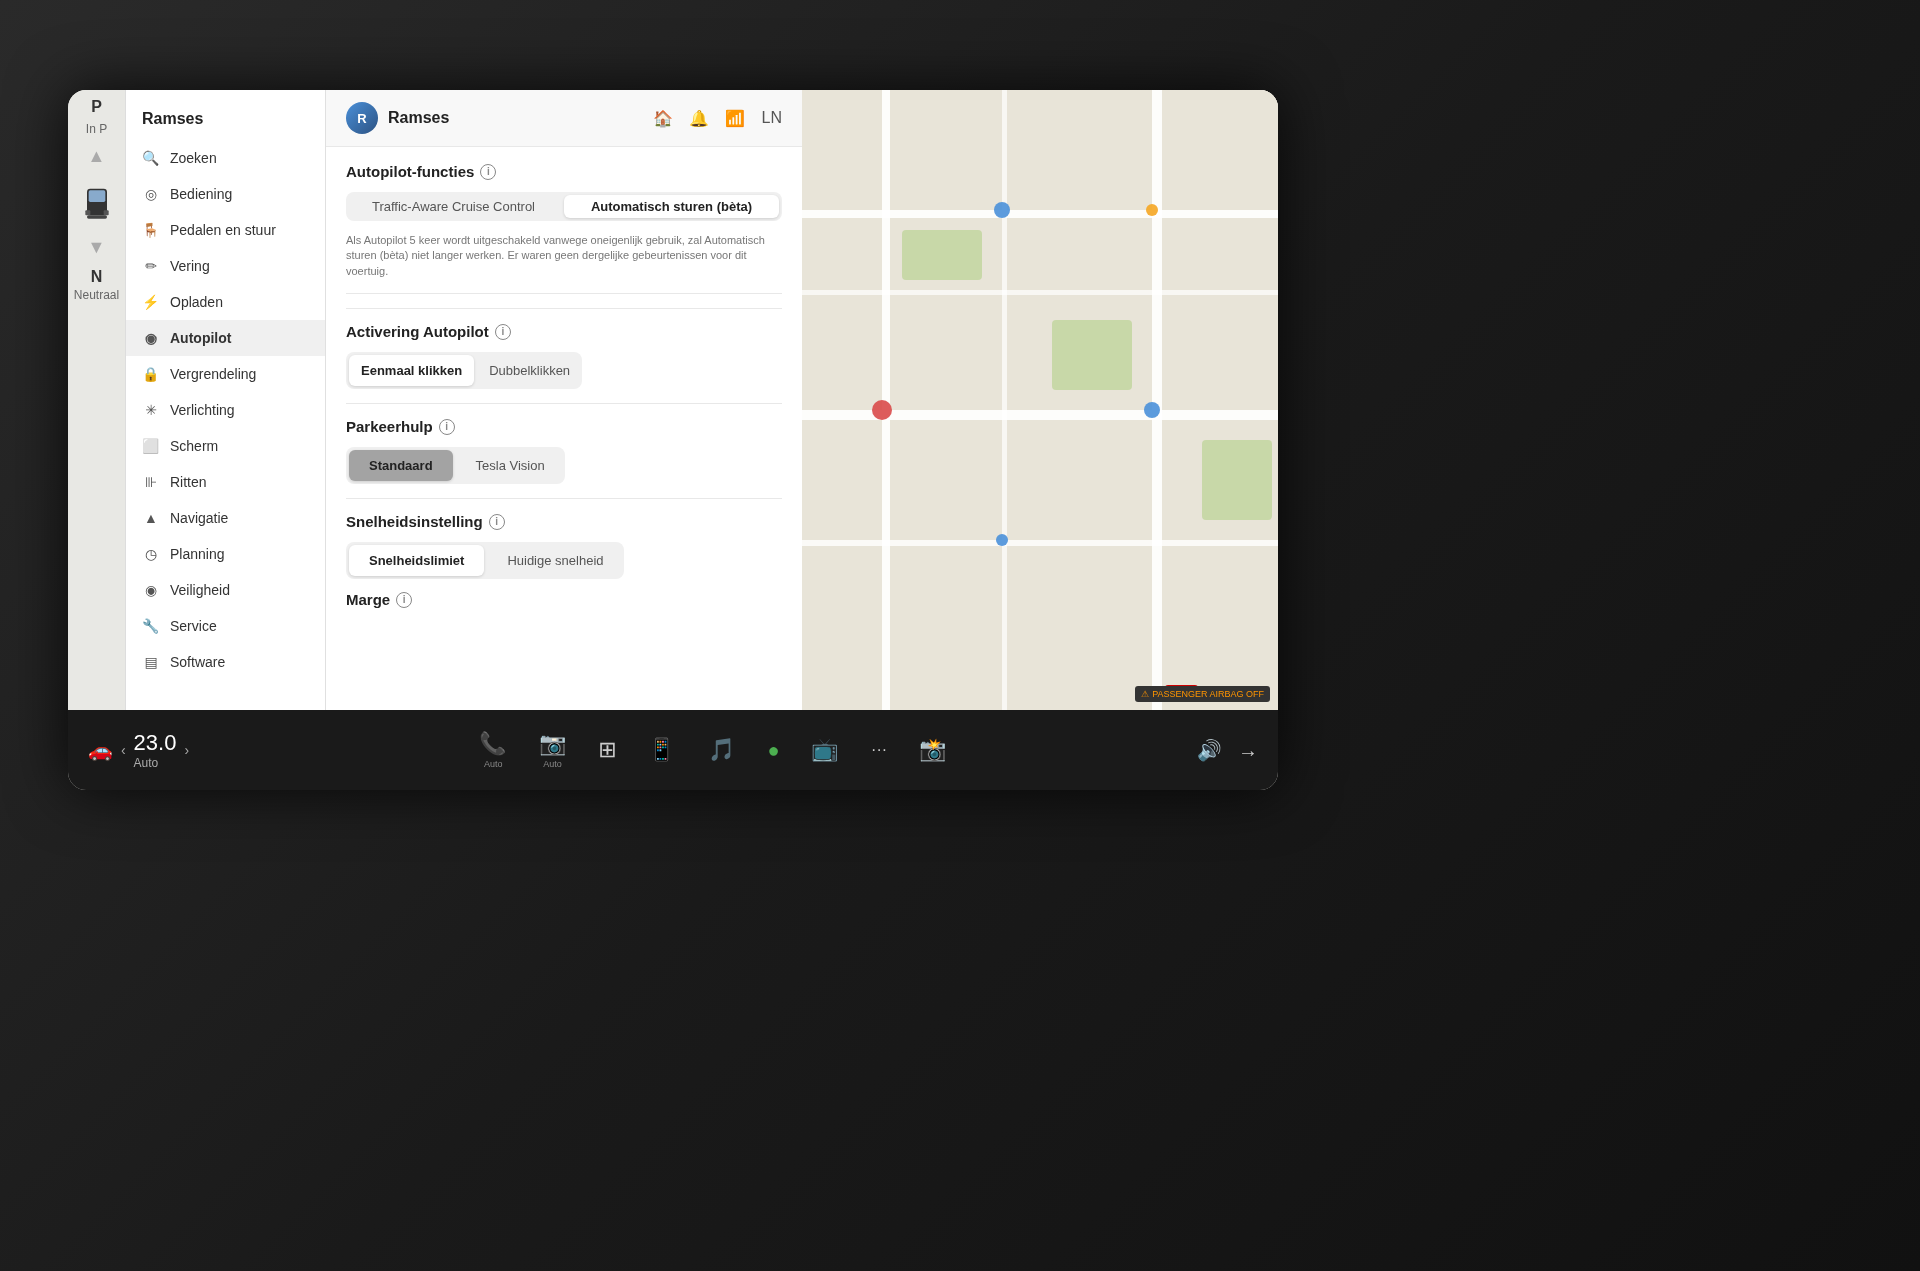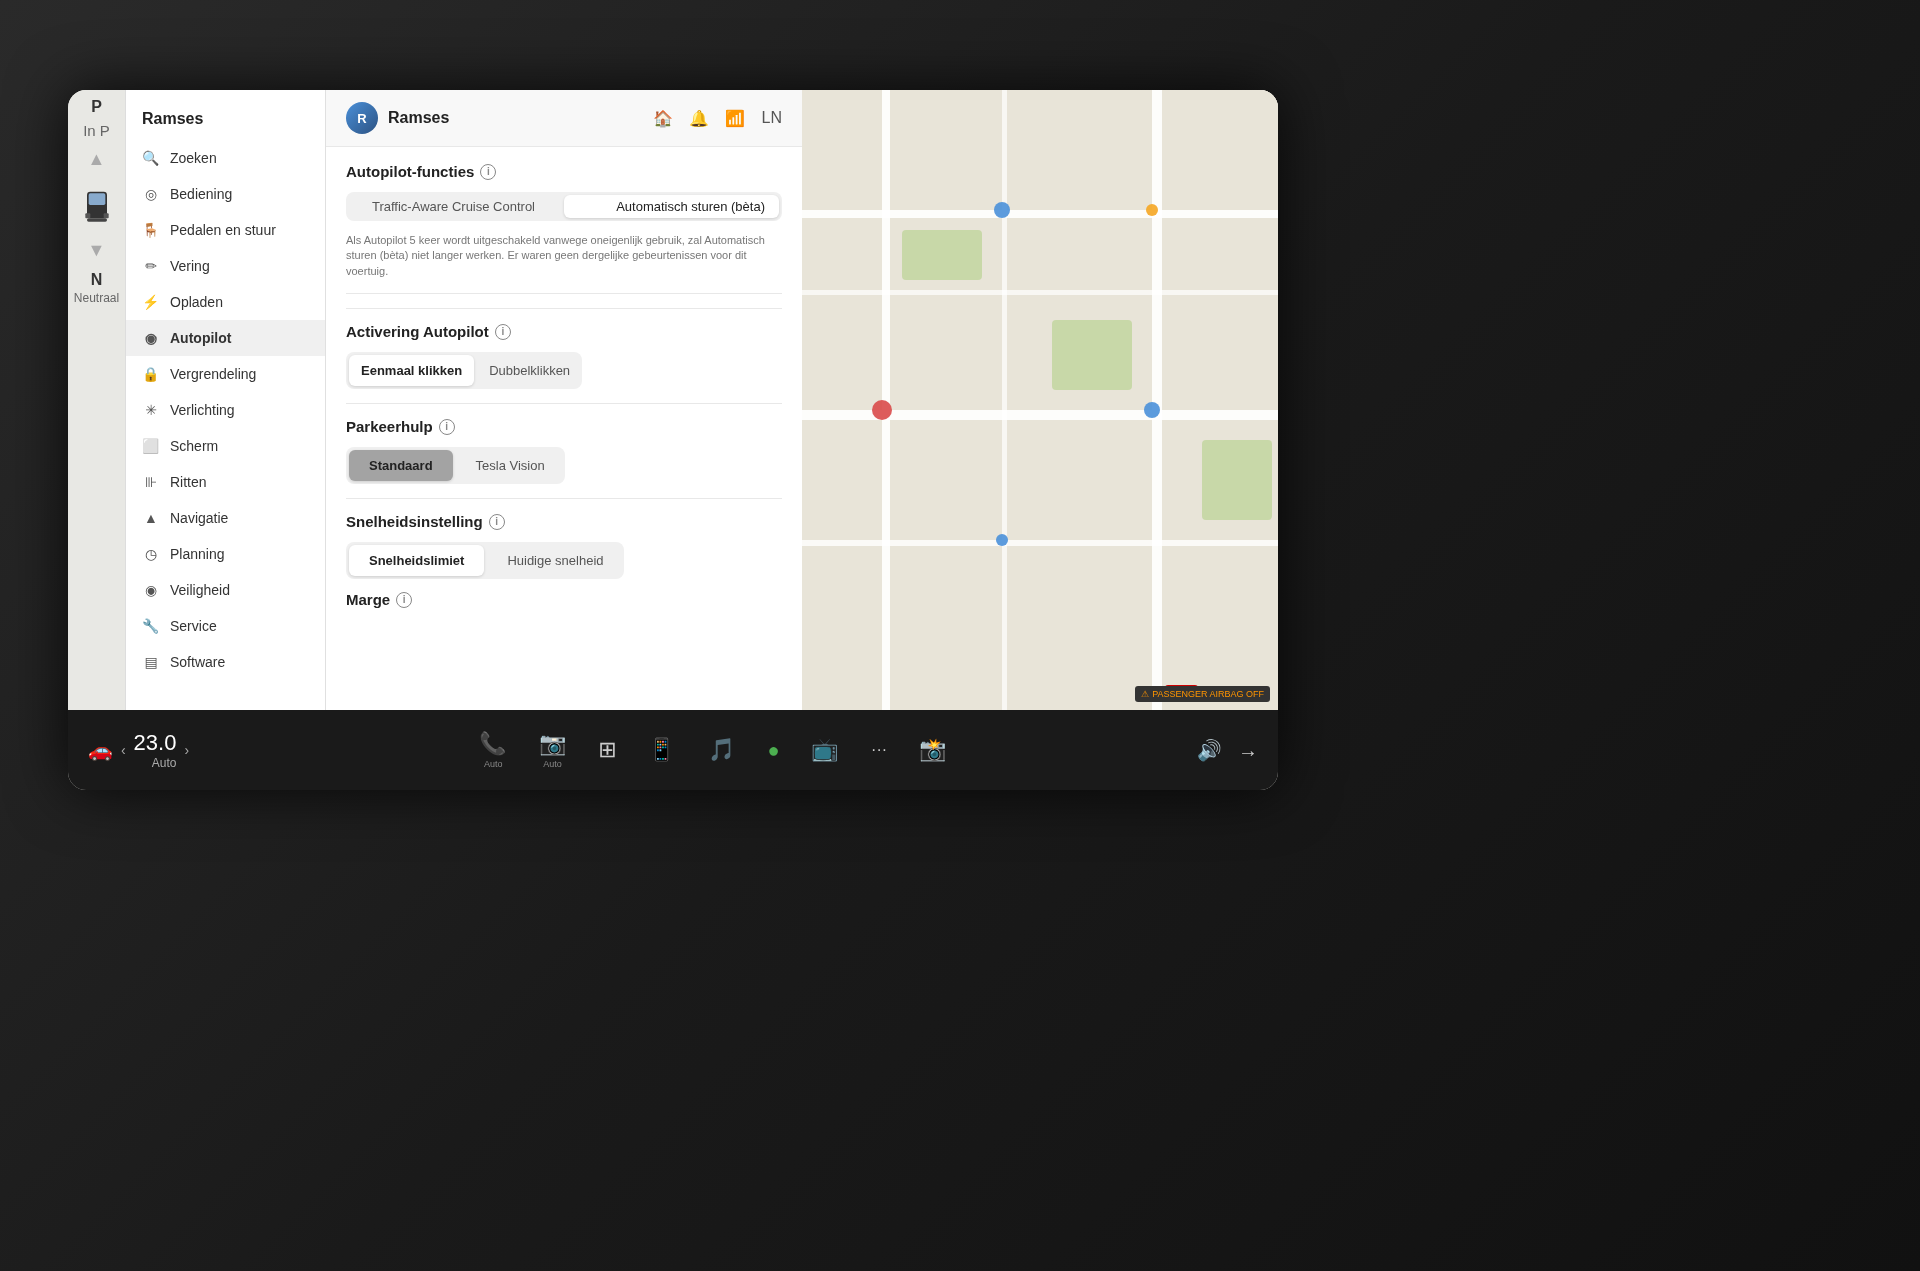--- a/index.html
+++ b/index.html
@@ -62,21 +62,21 @@
     }
 
     .status-p {
       font-size: 16px;
       font-weight: 700;
       color: #333;
       margin-bottom: 4px;
     }
 
     .status-inp {
-      font-size: 15px;
+      font-size: 12px;
       color: #666;
       margin-bottom: 8px;
     }
 
     .status-arrow-up {
       color: #aaa;
       font-size: 18px;
     }
 
     .status-arrow-down {
@@ -238,25 +238,24 @@
       font-size: 13px;
       color: #555;
       cursor: pointer;
       border: none;
       background: transparent;
     }
 
     .toggle-btn.active {
       background: #fff;
       color: #222;
-      font-weight: 400;
+      font-weight: 700;
       border-radius: 6px;
       margin: 3px;
       box-shadow: 0 1px 3px rgba(0,0,0,0.15);
-      text-align: right;
     }
 
     .info-text {
       font-size: 11px;
       color: #777;
       line-height: 1.4;
       margin-bottom: 14px;
     }
 
     
@@ -347,21 +346,21 @@
       gap: 8px;
     }
 
     .temp-arrow {
       color: #aaa;
       font-size: 14px;
       cursor: pointer;
     }
 
     .temp-display {
-      text-align: right;
+      text-align: left;
     }
 
     .temp-value {
       font-size: 22px;
       font-weight: 300;
       color: #fff;
     }
 
     .temp-unit {
       font-size: 12px;

